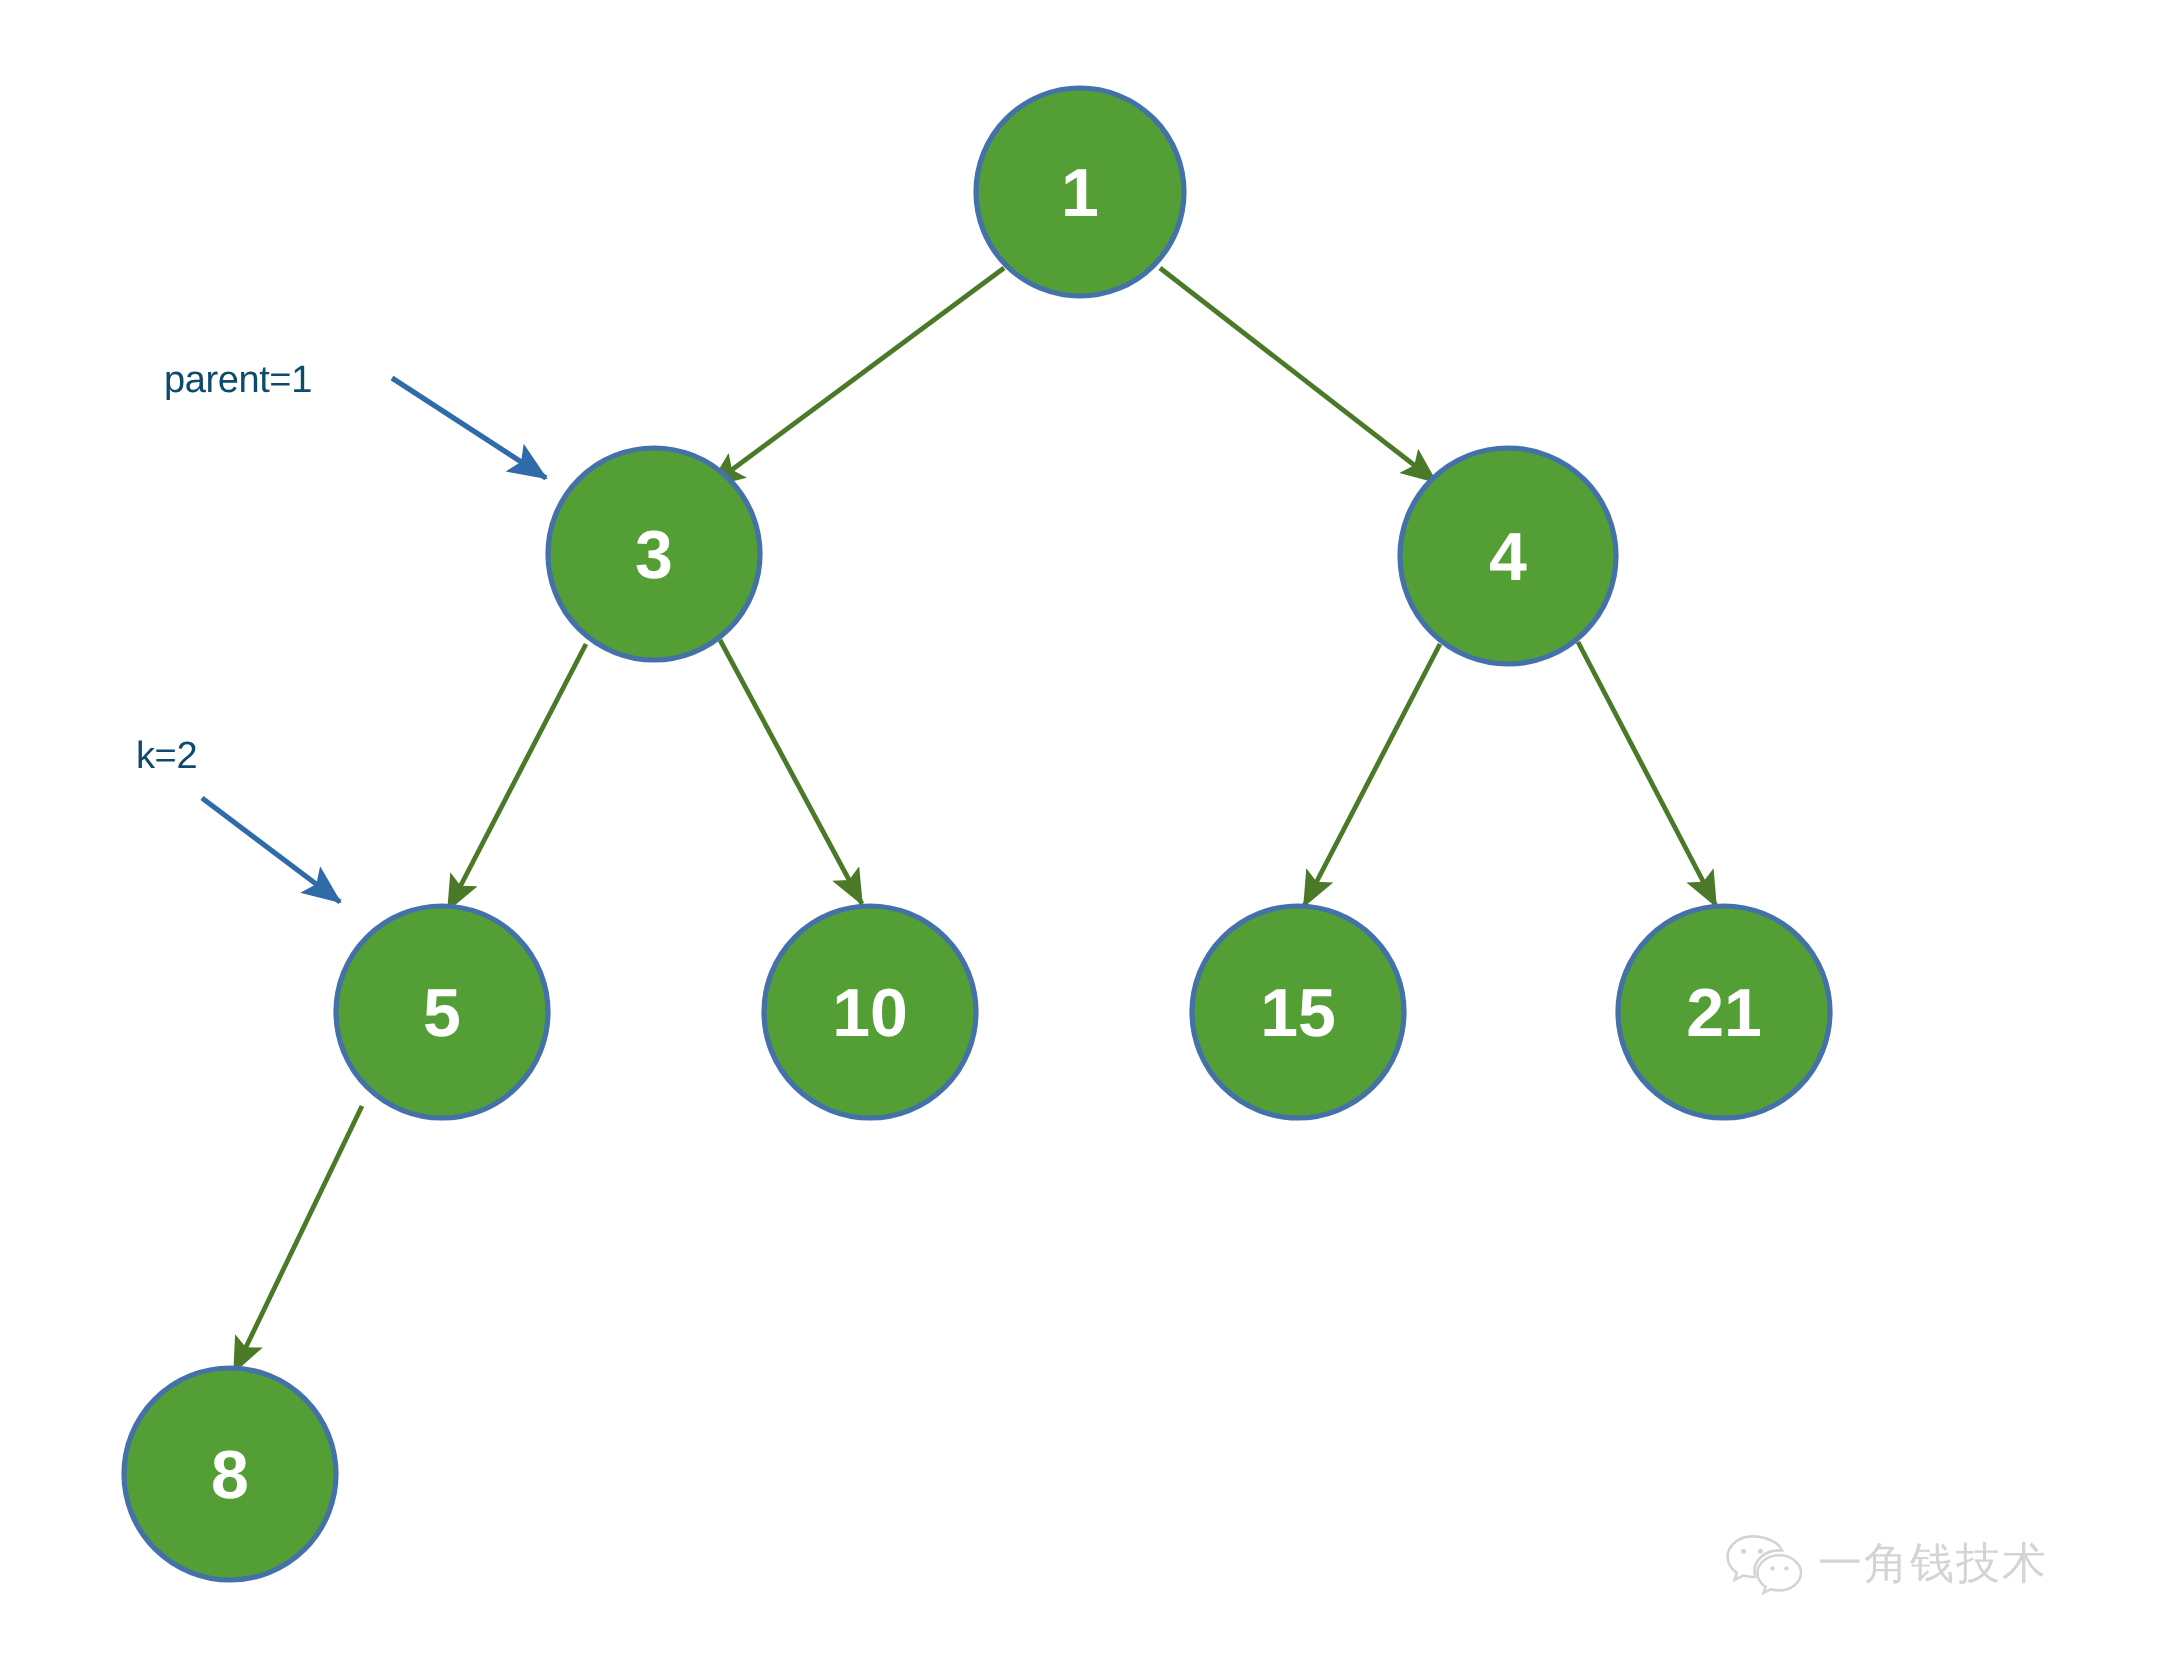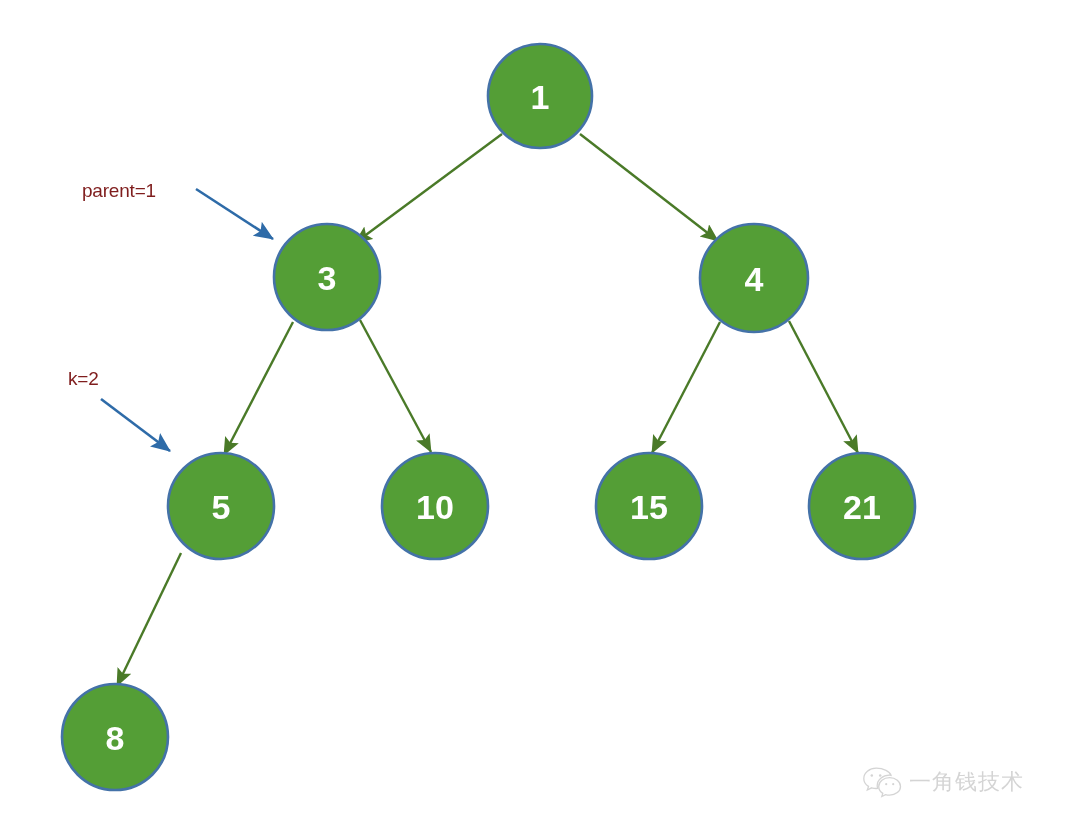--- a/index.html
+++ b/index.html
@@ -42,21 +42,21 @@
     stroke-width: 2.4;
     fill: none;
   }
   .anno-arrow {
     stroke: #2E6BA8;
     stroke-width: 2.6;
     fill: none;
   }
   .anno-text {
     position: absolute;
-    color: #7f1d1d;
+    color: #0c4a6e;
     font-family: "Liberation Sans", sans-serif;
     font-size: 19px;
     font-weight: 400;
     white-space: nowrap;
     letter-spacing: -0.2px;
   }
   #watermark {
     position: absolute;
     left: 862px;
     top: 766px;

